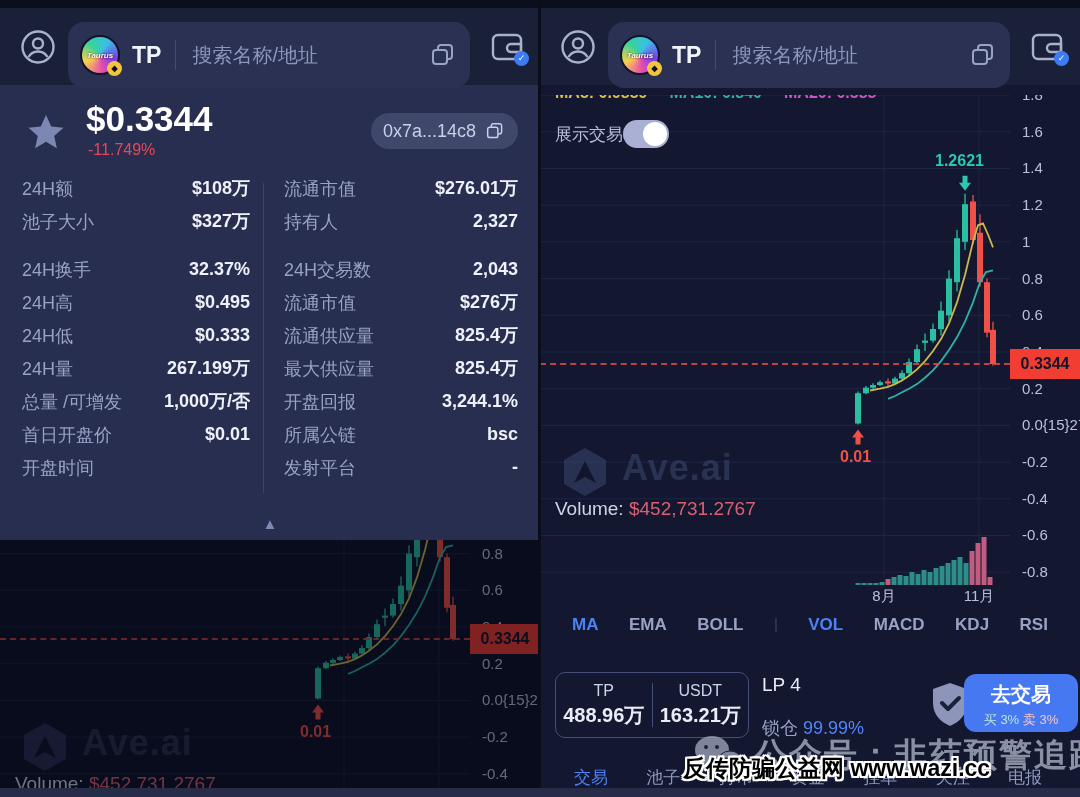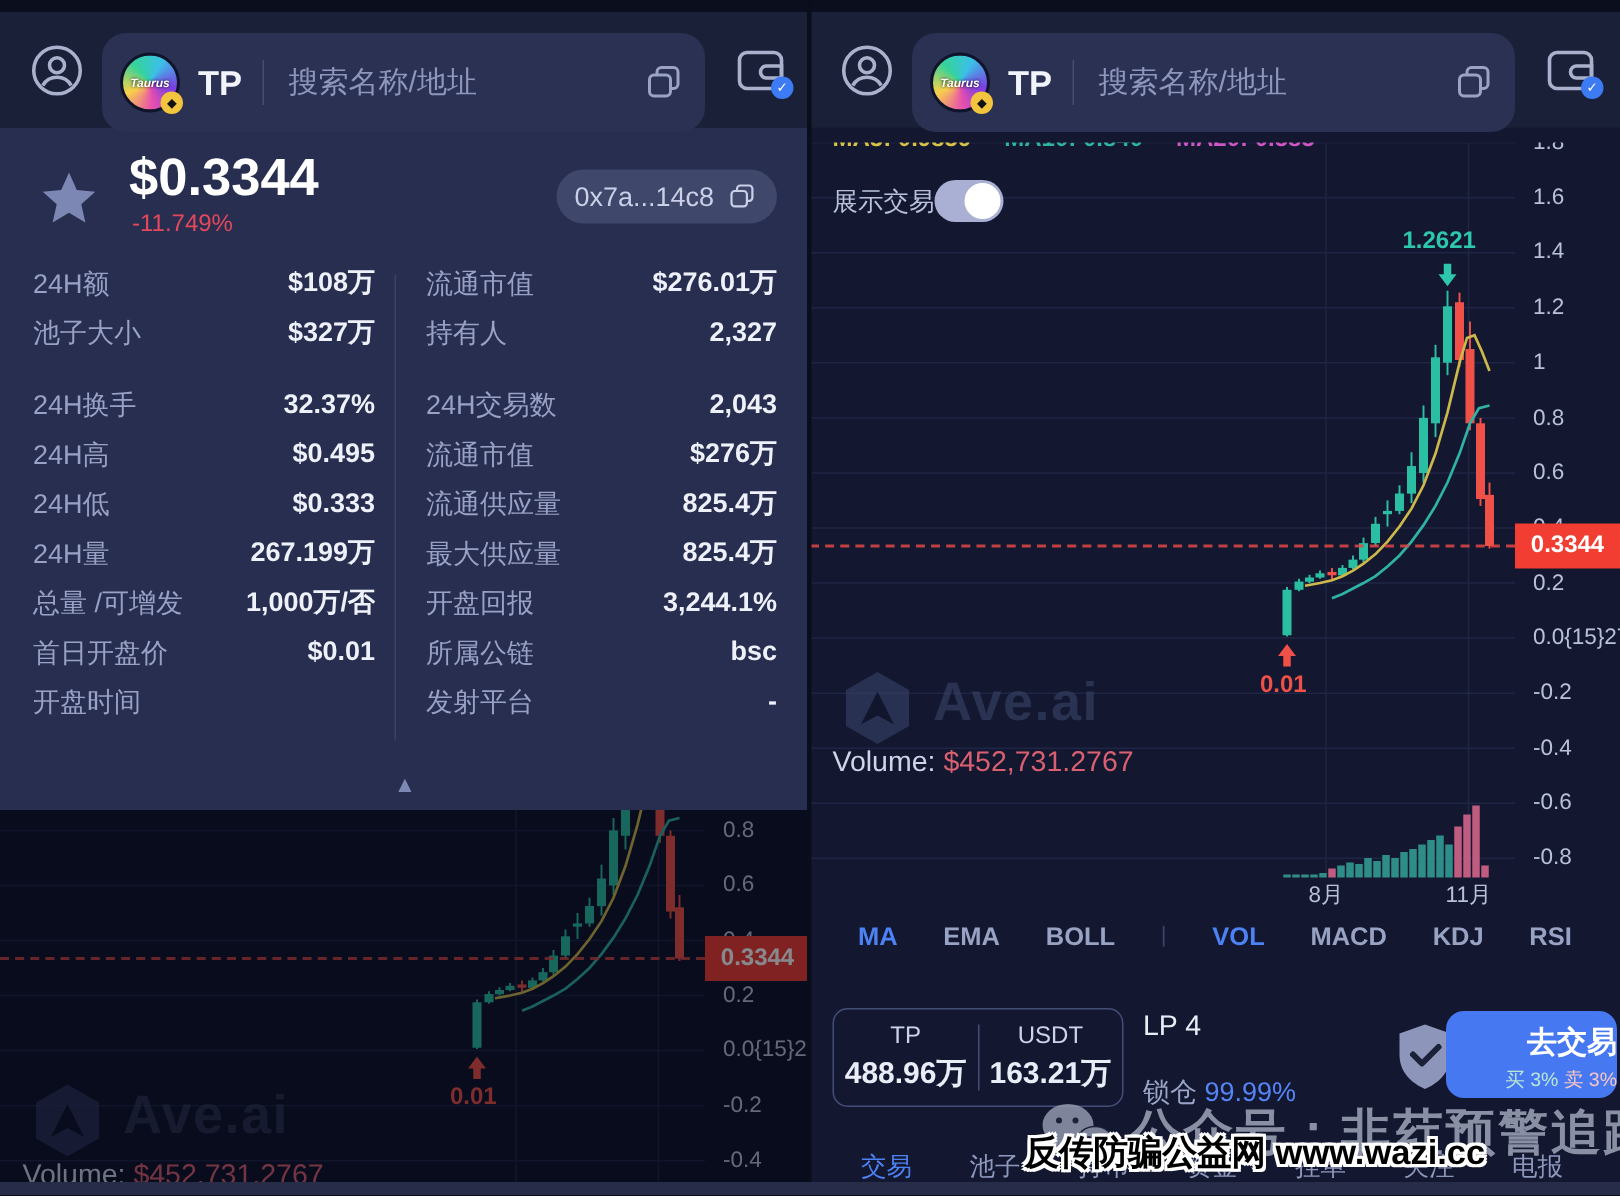--- a/index.html
+++ b/index.html
@@ -40,21 +40,21 @@
   .dim{position:absolute;left:0;top:0;width:540px;height:257px;background:rgba(3,5,14,.47);z-index:5;}
   .axis-lbl{position:absolute;left:482px;font-size:15px;color:#b9c1da;white-space:nowrap;}
   .ma-row{position:absolute;left:15px;top:-11px;font-size:16px;white-space:nowrap;font-weight:bold;}
   .ma-row span{margin-right:22px;}
   .toggle-row{position:absolute;left:15px;top:25px;display:flex;align-items:center;}
   .toggle-row .tlab{font-size:17px;color:#b9c1da;}
   .tgl{width:46px;height:28px;border-radius:14px;background:#a9b0d4;position:relative;}
   .tgl .knob{position:absolute;right:2px;top:2px;width:24px;height:24px;border-radius:50%;background:#fff;}
   .hi-marker{position:absolute;font-size:16px;color:#2dc7ad;font-weight:bold;white-space:nowrap;}
   .lo-marker{position:absolute;font-size:16px;color:#ef5048;font-weight:bold;white-space:nowrap;}
-  .price-tag{position:absolute;left:470px;width:70px;height:30px;background:#f23d33;color:#ffffff;
+  .price-tag{position:absolute;left:470px;width:70px;height:30px;background:#f23d33;color:#0f172a;
              font-size:16px;font-weight:bold;display:flex;align-items:center;justify-content:center;z-index:3;}
   .dash-line{position:absolute;left:0;width:470px;border-top:2px dashed rgba(224,72,68,.85);z-index:2;}
   .wm{position:absolute;left:22px;top:352px;display:flex;opacity:.6;}
   .wm .wm-txt{font-size:36px;font-weight:bold;color:#3a4468;margin-left:14px;letter-spacing:1px;}
   .vol-line{position:absolute;left:15px;top:403px;font-size:19px;color:#cfd5e8;}
   .vol-line b{color:#d86070;font-weight:normal;}
   .month-lbl{position:absolute;top:492px;font-size:15px;color:#b9c1da;transform:translateX(-50%);}
 
   
   .modal{position:absolute;left:0;top:85px;width:540px;height:455px;background:#272e4f;z-index:20;}
@@ -86,21 +86,21 @@
   .lp-cell{flex:1;text-align:center;}
   .lp-cell .t{font-size:16px;color:#cdd4ea;}
   .lp-cell .v{font-size:20px;color:#e9edf8;font-weight:bold;margin-top:2px;}
   .lp-boxdiv{width:1px;height:44px;background:#454e78;}
   .lp-info{position:absolute;left:222px;top:6px;}
   .lp-info .l1{font-size:19px;color:#e9edf8;}
   .lp-info .l2{font-size:18px;color:#9aa4c6;margin-top:20px;}
   .lp-info .l2 b{color:#5584f6;font-weight:normal;}
   .shield{position:absolute;left:390px;top:13px;}
   .trade-btn{position:absolute;left:424px;top:6px;width:114px;height:58px;background:#4678f2;border-radius:12px;
-             text-align:right;color:#fff;}
+             text-align:center;color:#fff;}
   .trade-btn .t1{font-size:20px;font-weight:bold;margin-top:7px;}
   .trade-btn .t2{font-size:13px;margin-top:3px;color:#d5e8e2;}
   .trade-btn .t2 .buy{color:#b9e7d5;} .trade-btn .t2 .sell{color:#f6c6c2;}
   .btabs{position:absolute;left:0;top:766px;width:540px;display:flex;justify-content:space-between;
          padding:0 38px 0 34px;box-sizing:border-box;z-index:42;}
   .btab{font-size:17px;color:#8e98bd;} .btab.on{color:#4d82f5;}
 
   
   .wechat-wm{position:absolute;left:692px;top:733px;display:flex;align-items:center;z-index:55;opacity:.88;}
   .wechat-wm .wtxt{font-size:33px;font-weight:bold;color:#9ba1b5;margin-left:10px;letter-spacing:2px;white-space:nowrap;}

